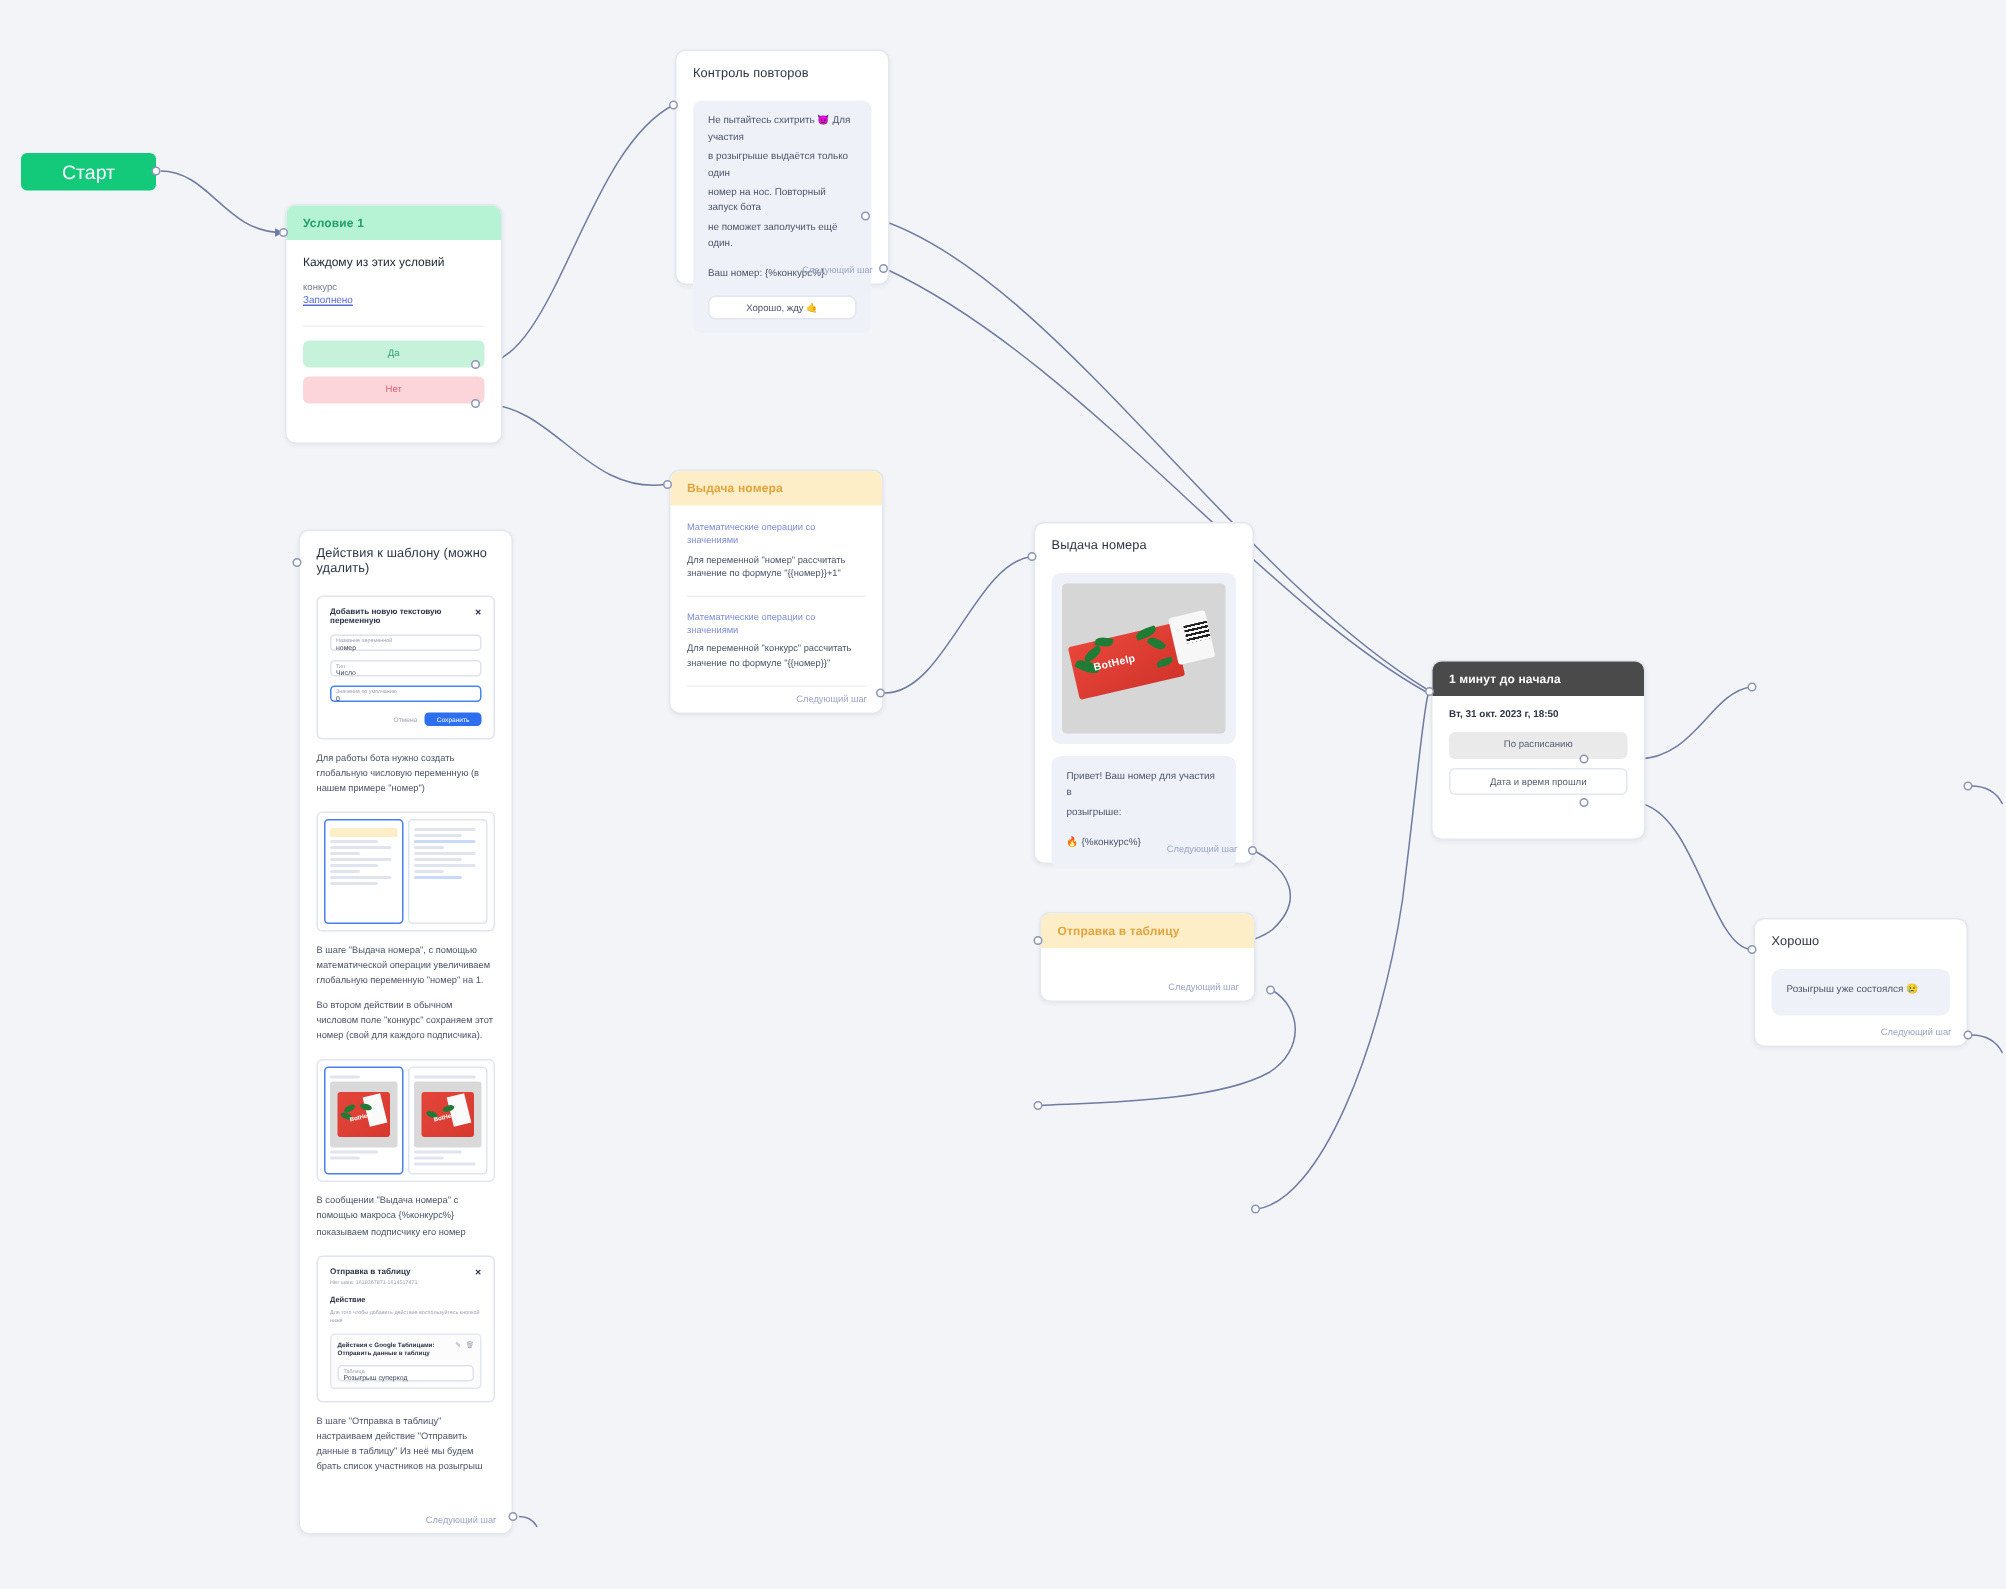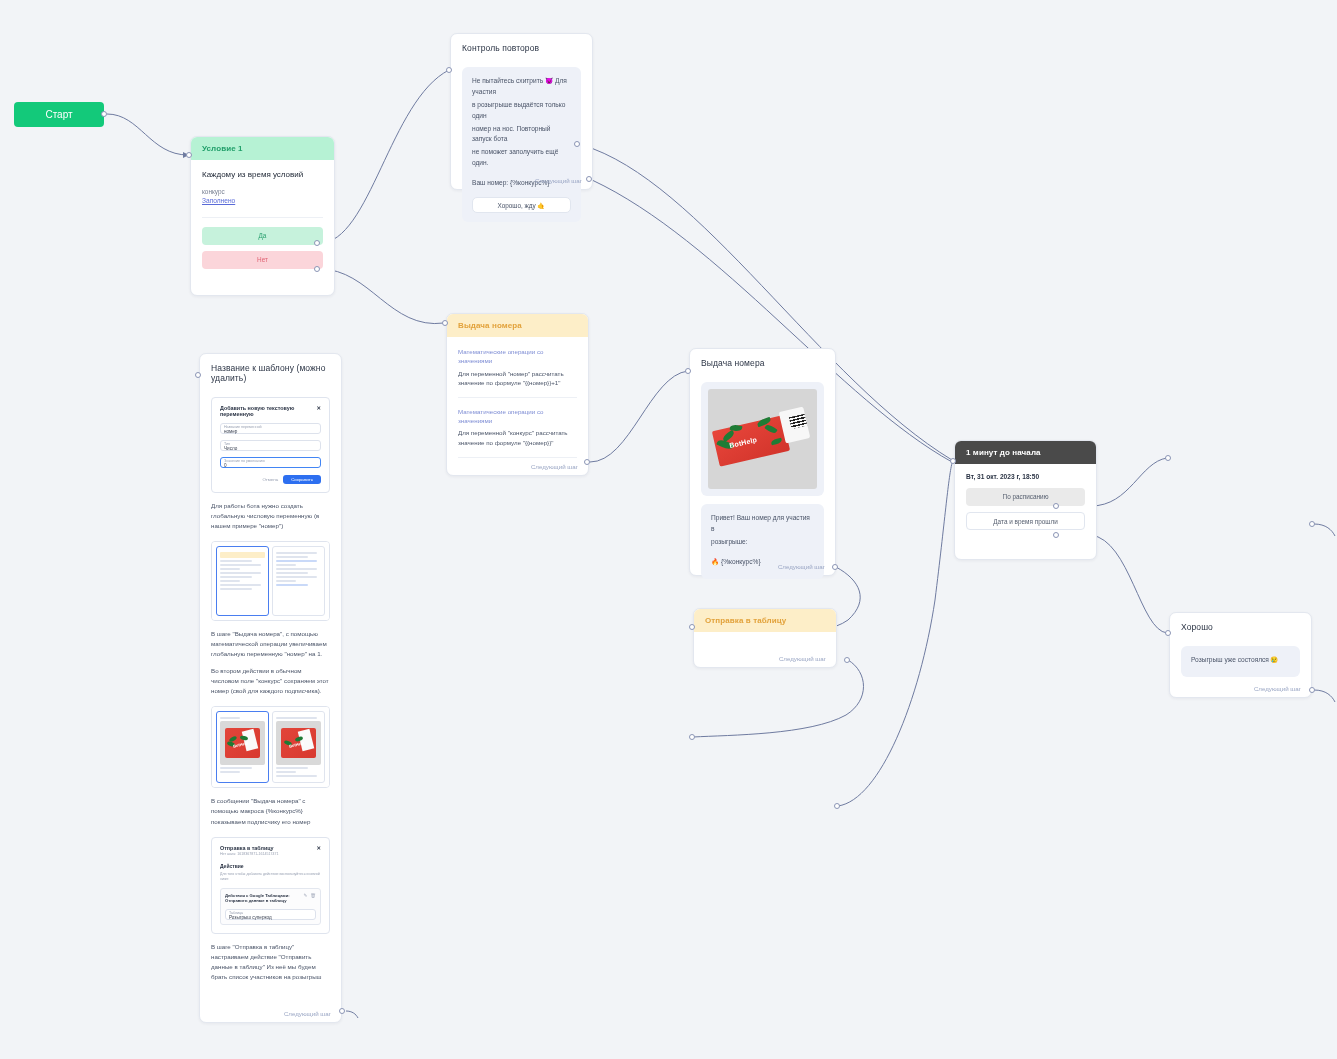--- a/index.html
+++ b/index.html
@@ -108,21 +108,21 @@
   }
 
   
   #node-start {
     position: absolute;
     left: 14px; top: 102px;
     width: 90px; height: 25px;
     background: #13c97a;
     border-radius: 4px;
     color: #ffffff;
-    font-size: 10px;
+    font-size: 13px;
     text-align: center;
     line-height: 25px;
     z-index: 2;
   }
 
   
   .shot {
     margin: 8px 11px;
     border: 1px solid #dfe4ee;
     border-radius: 4px;
@@ -249,21 +249,21 @@
   </svg>
 
   <div id="node-start">
     <span>Старт</span>
   </div>
   <div class="port" style="left:101px; top:111px;"></div>
 
   <div class="node" id="node-condition" style="left:190px; top:136px; width:145px; height:160px;">
     <div class="hdr hdr-green">Условие 1</div>
     <div class="cond-body">
-      <div class="cond-h">Каждому из время условий</div>
+      <div class="cond-h">Каждому из этих условий</div>
       <div class="cond-k">конкурс</div>
       <div class="cond-v">Заполнено</div>
     </div>
     <div class="divider"></div>
     <div class="btn btn-green">Да</div>
     <div class="btn btn-red">Нет</div>
   </div>
   <div class="port" style="left:186px; top:152px;"></div>
   <div class="port" style="left:314px; top:240px;"></div>
   <div class="port" style="left:314px; top:266px;"></div>
@@ -357,21 +357,21 @@
     <div class="node-title">Хорошо</div>
     <div class="bubble">
       <div class="msg-line">Розыгрыш уже состоялся 😢</div>
     </div>
     <div class="nextstep">Следующий шаг</div>
   </div>
   <div class="port" style="left:1165px; top:630px;"></div>
   <div class="port" style="left:1309px; top:687px;"></div>
 
   <div class="node" id="node-hint" style="left:199px; top:353px; width:143px; height:670px;">
-    <div class="node-title">Название к шаблону (можно удалить)</div>
+    <div class="node-title">Действия к шаблону (можно удалить)</div>
 
     <div class="shot">
       <div class="mock-modal">
         <div class="mm-title">
           <span>Добавить новую текстовую переменную</span>
           <span>✕</span>
         </div>
         <div class="mock-field">
           <div class="mock-lbl">Название переменной</div>
           <div class="mock-val">номер</div>

